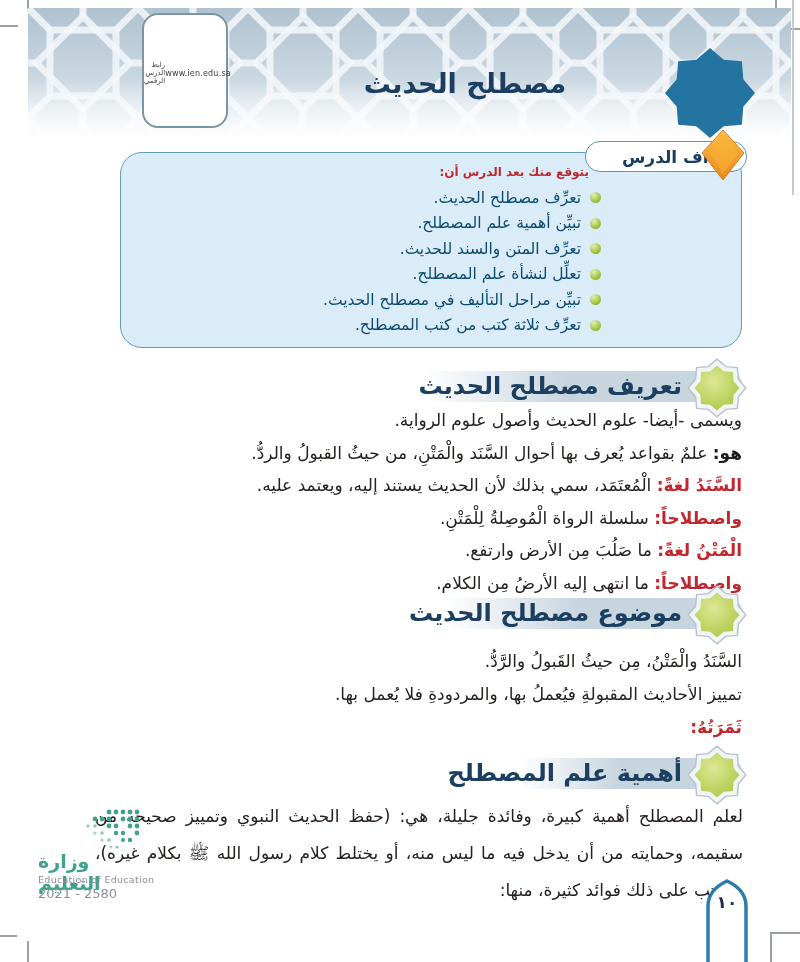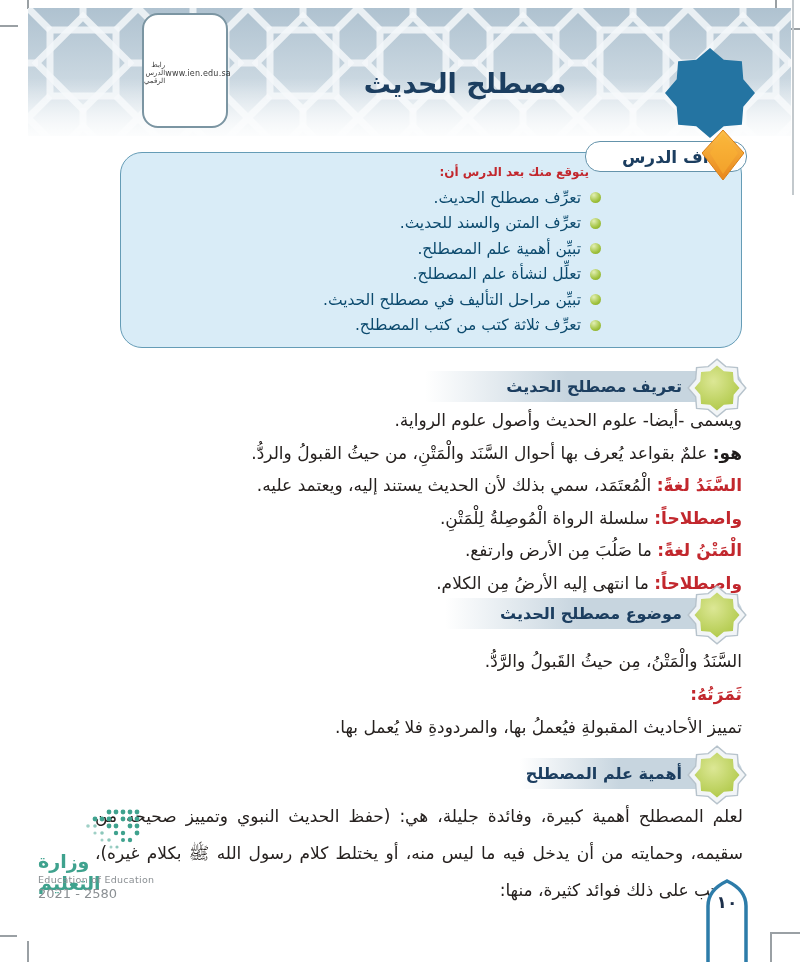--- a/index.html
+++ b/index.html
@@ -33,21 +33,21 @@
   .obj-intro{direction:rtl;text-align:right;color:#c2272d;font-weight:bold;font-size:12px;
              margin:12px 152px 6px 20px;}
   .obj-list{direction:rtl;margin:2px 140px 0 20px;}
   .obj-item{display:flex;align-items:center;gap:9px;height:25.5px;font-size:15.5px;color:#0c4a6e;}
   .bullet{width:11px;height:11px;border-radius:50%;flex:0 0 11px;
           background:radial-gradient(circle at 35% 28%,#e3efb4,#9fc13c 62%,#7ea32a);}
   
   .section-bar{position:absolute;height:31px;border-radius:4px 14px 14px 4px;
                background:linear-gradient(to left,#c7d5df 55%,rgba(199,213,223,0));}
   .section-bar .bar-label{direction:rtl;display:block;text-align:right;padding-right:60px;
-               font-size:16px;font-weight:bold;color:#1c3e60;line-height:31px;white-space:nowrap;}
+               font-size:24px;font-weight:bold;color:#1c3e60;line-height:31px;white-space:nowrap;}
   .oct-icon{position:absolute;z-index:2;}
   
   .rtl-block{position:absolute;direction:rtl;text-align:right;font-size:17px;line-height:32.5px;
              color:#26211f;}
   .red{color:#c2272d;font-weight:bold;}
   .navy-bold{font-weight:bold;color:#1f1b1a;}
   .para{position:absolute;direction:rtl;text-align:justify;font-size:17px;line-height:37px;
         color:#26211f;}
   
   .moe{position:absolute;left:28px;top:806px;width:130px;}
@@ -183,25 +183,25 @@
 
   <div class="obj-box">
     <div class="obj-intro">يتوقع منك بعد الدرس أن:</div>
     <div class="obj-list">
       <div class="obj-item">
           <span class="bullet"></span>
           <span>تعرِّف مصطلح الحديث.</span>
         </div>
       <div class="obj-item">
           <span class="bullet"></span>
+          <span>تبيِّن أهمية علم المصطلح.</span>
+        </div>
+      <div class="obj-item">
+          <span class="bullet"></span>
           <span>تعرِّف المتن والسند للحديث.</span>
-        </div>
-      <div class="obj-item">
-          <span class="bullet"></span>
-          <span>تبيِّن أهمية علم المصطلح.</span>
         </div>
       <div class="obj-item">
           <span class="bullet"></span>
           <span>تعلِّل لنشأة علم المصطلح.</span>
         </div>
       <div class="obj-item">
           <span class="bullet"></span>
           <span>تبيِّن مراحل التأليف في مصطلح الحديث.</span>
         </div>
       <div class="obj-item">
@@ -245,22 +245,22 @@
         <stop offset="0" stop-color="#dce795"></stop>
             <stop offset="1" stop-color="#a9c43d"></stop>
       </radialGradient>
         </defs>
       <polygon points="52,2 67.3,15 87.4,16.6 89,36.7 102,52 89,67.3 87.4,87.4 67.3,89 52,102 36.7,89 16.6,87.4 15,67.3 2,52 15,36.7 16.6,16.6 36.7,15" fill="#f2f5f7" stroke="#b7c3cc" stroke-width="2.5"></polygon>
       <polygon points="52,13 63.9,23.1 79.6,24.4 80.9,40.1 91,52 80.9,63.9 79.6,79.6 63.9,80.9 52,91 40.1,80.9 24.4,79.6 23.1,63.9 13,52 23.1,40.1 24.4,24.4 40.1,23.1" fill="url(#grn2)"></polygon>
     </svg>
   </div>
   <div class="rtl-block" style="left:140px;top:645px;width:602px;line-height:33px;">
     <div><span>السَّنَدُ والْمَتْنُ، مِن حيثُ القَبولُ والرَّدُّ.</span></div>
+    <div><span>تمييز الأحاديث المقبولةِ فيُعملُ بها، والمردودةِ فلا يُعمل بها.</span></div>
     <div><span class="red">ثَمَرَتُهُ:</span></div>
-    <div><span>تمييز الأحاديث المقبولةِ فيُعملُ بها، والمردودةِ فلا يُعمل بها.</span></div>
   </div>
 
   <div class="section-bar" style="left:520px;top:758px;width:222px;">
     <span class="bar-label">أهمية علم المصطلح</span>
   </div>
   <div class="oct-icon" style="left:686px;top:745px;">
     <svg width="62" height="60" viewBox="0 0 104 104">
       <defs>
           <radialGradient id="grn3" cx="0.42" cy="0.35" r="0.8">
         <stop offset="0" stop-color="#dce795"></stop>

